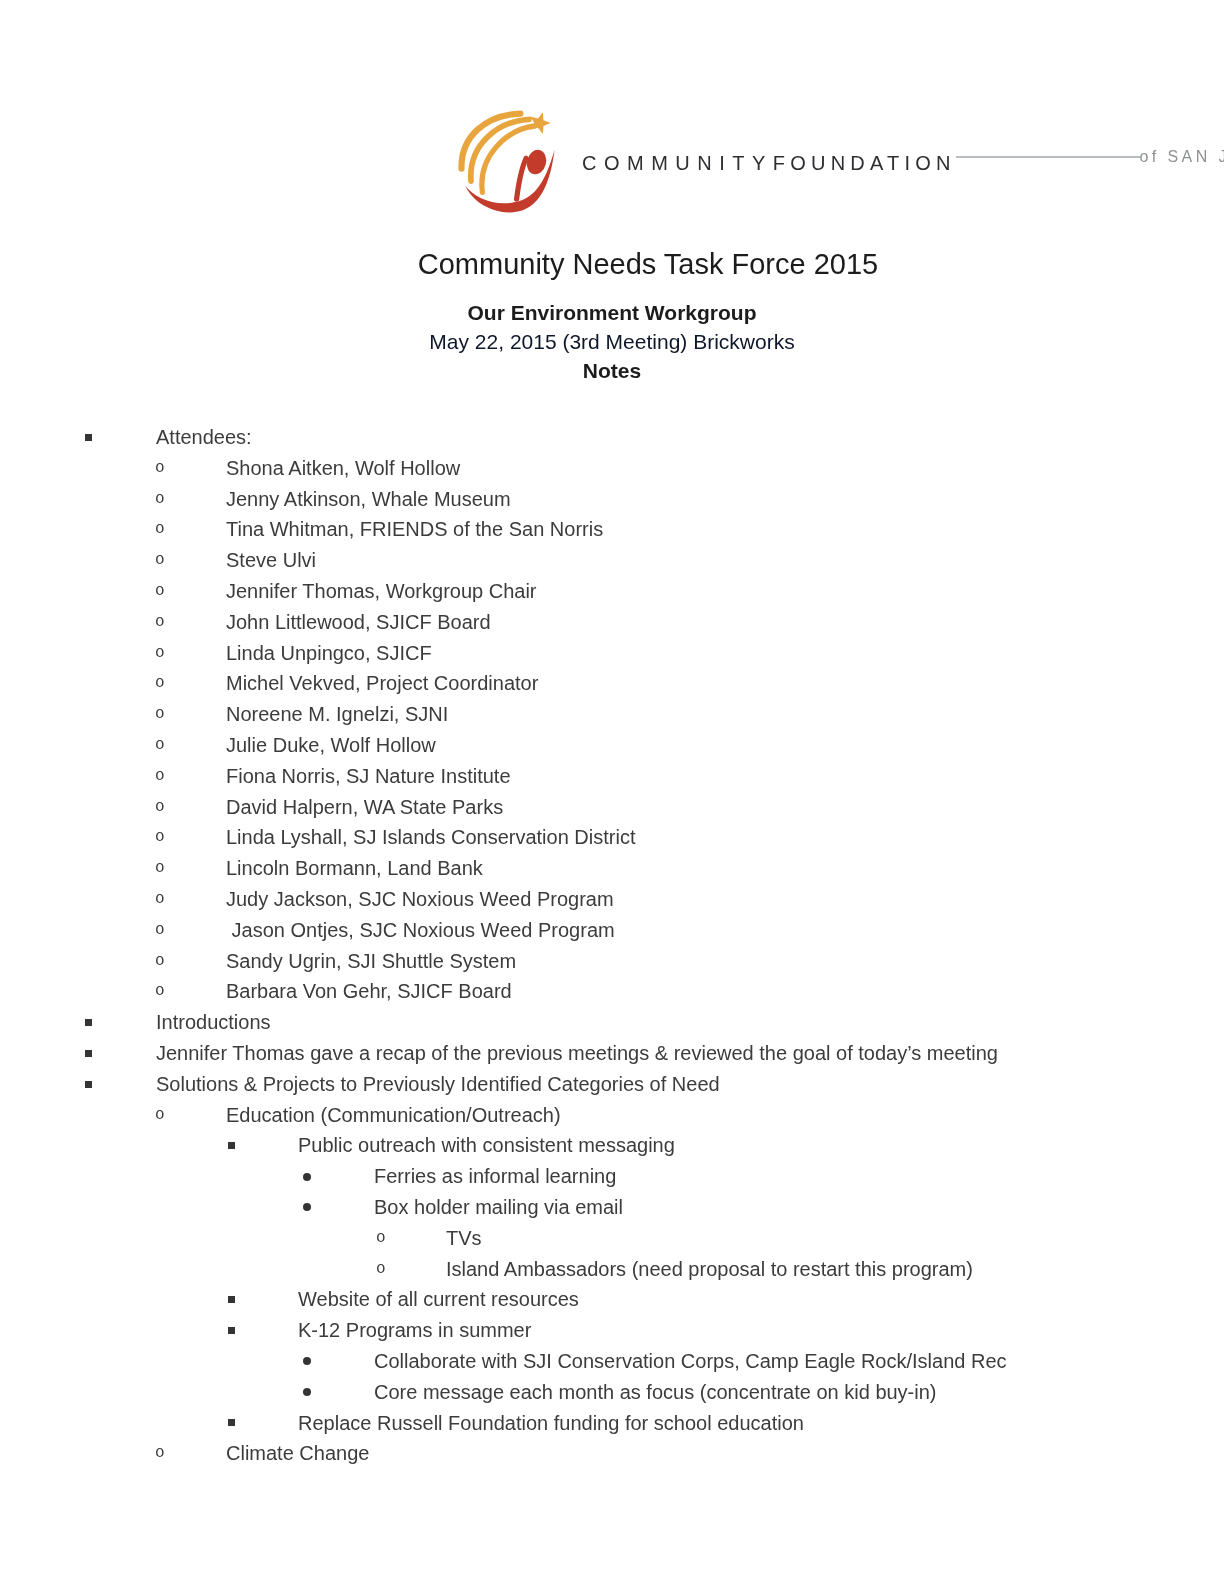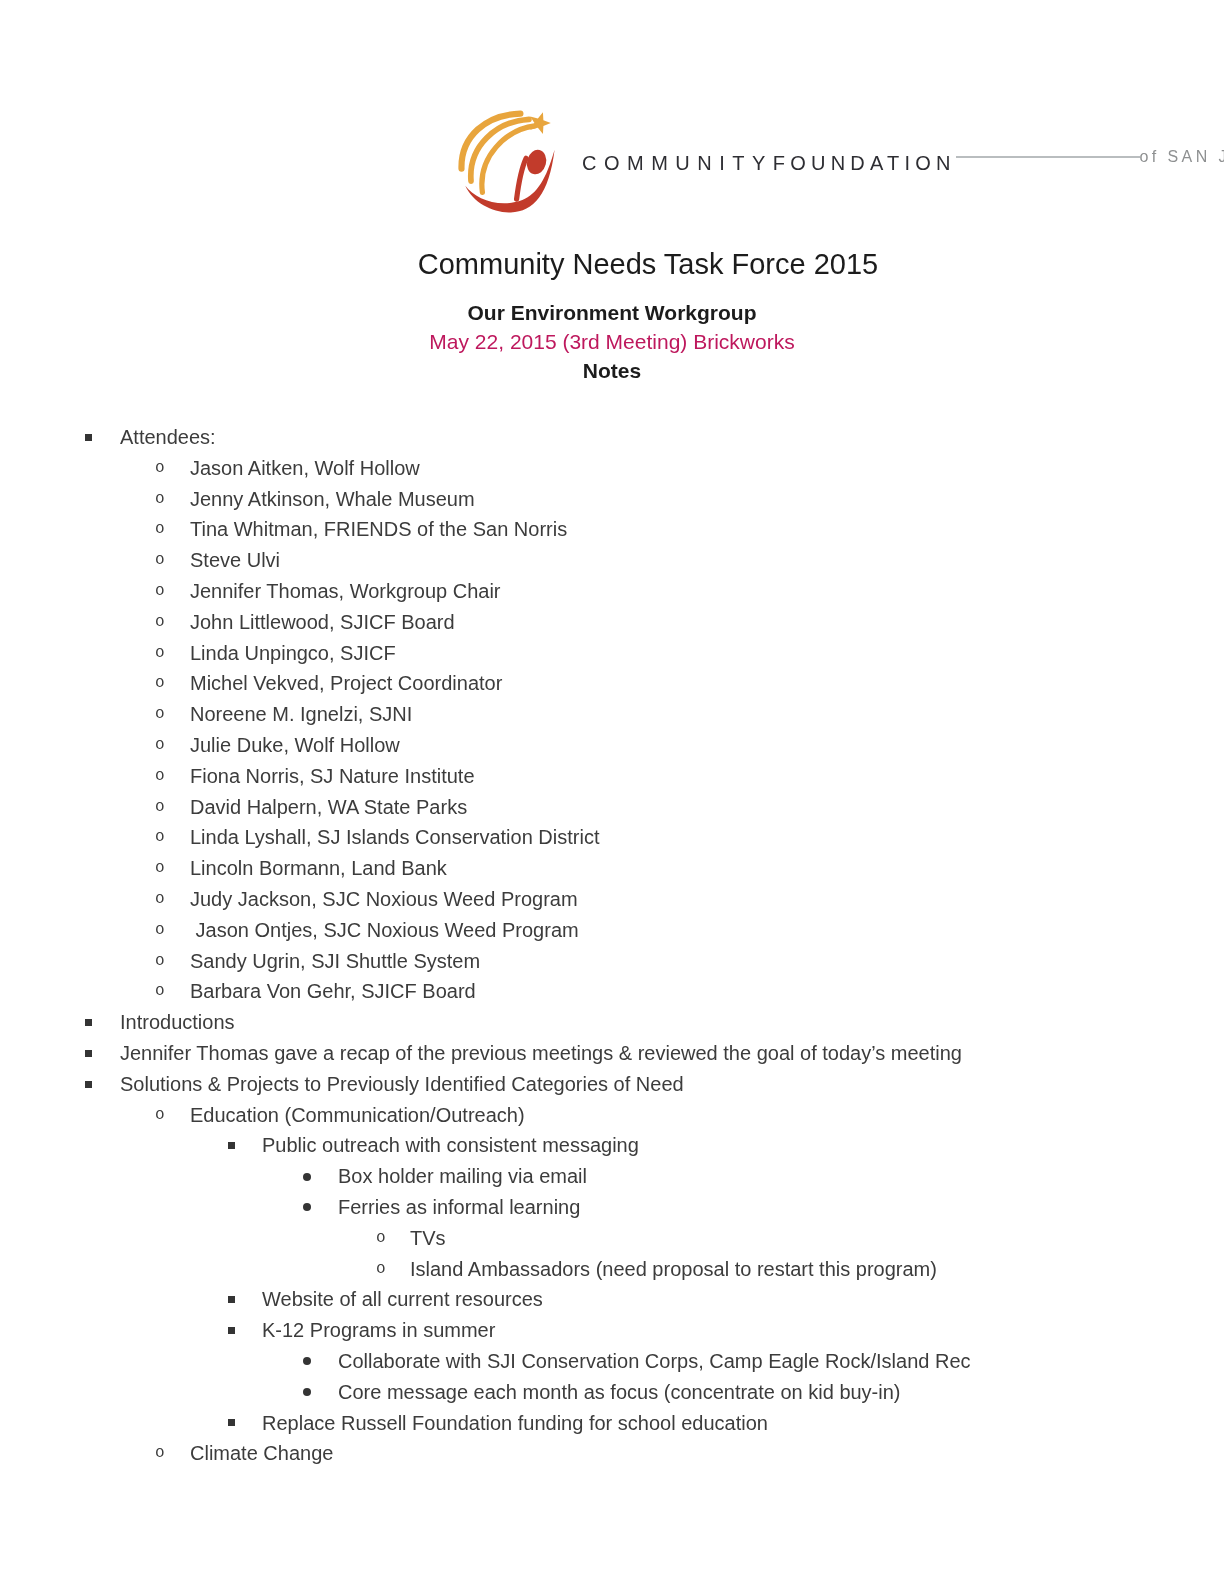--- a/index.html
+++ b/index.html
@@ -33,27 +33,27 @@
   .lt1{font-size:20px;line-height:26px;color:var(--logo-text-dark);white-space:nowrap;}
   .lt-community{letter-spacing:7.5px;}
   .lt-foundation{letter-spacing:5.2px;}
   .lt-rule{height:2px;width:184px;background:#b9bdbf;margin:6px 0 8px;}
   .lt2{font-size:16px;line-height:14px;letter-spacing:3.4px;color:var(--logo-text-gray);white-space:nowrap;}
 
   
   .h-center{position:absolute;left:0;width:100%;text-align:center;margin:0;color:var(--heading-text);}
   .title{top:246px;font-size:29px;font-weight:400;line-height:36px;margin-left:36px;}
   .subtitle{top:299px;font-size:21px;font-weight:bold;line-height:28px;}
-  .dateline{top:328px;font-size:21px;font-weight:400;line-height:28px;color:#be185d;}
+  .dateline{top:328px;font-size:21px;font-weight:400;line-height:28px;color:#0f172a;}
   .notes-label{top:357px;font-size:21px;font-weight:bold;line-height:28px;}
 
   
   .outline{position:absolute;top:422px;left:0;width:100%;}
   .row{position:relative;height:30.8px;line-height:30.8px;font-size:20px;color:var(--body-text);}
-  .row .txt{white-space:pre-wrap;}
+  .row .txt{white-space:pre-wrap;margin-left:36px;}
   .lvl1{padding-left:120px;}
   .lvl2{padding-left:190px;}
   .lvl3{padding-left:262px;}
   .lvl4{padding-left:338px;}
   .lvl5{padding-left:410px;}
   .bullet{position:absolute;top:0;height:100%;display:flex;align-items:center;color:var(--body-text);}
   .lvl1 .bullet{left:85px;}
   .lvl2 .bullet{left:155px;}
   .lvl3 .bullet{left:228px;}
   .lvl4 .bullet{left:303px;}
@@ -92,21 +92,21 @@
     </div>
   </header>
 
   <h1 class="h-center title">Community Needs Task Force 2015</h1>
   <h2 class="h-center subtitle">Our Environment Workgroup</h2>
   <div class="h-center dateline">May 22, 2015 (3rd Meeting) Brickworks</div>
   <h3 class="h-center notes-label">Notes</h3>
 
   <div class="outline" id="outline">
       <div class="row lvl1"><span class="bullet b-square"></span><span class="txt">Attendees:</span></div>
-      <div class="row lvl2"><span class="bullet b-o">o</span><span class="txt">Jason Aitken, Wolf Hollow</span></div>
+      <div class="row lvl2"><span class="bullet b-o">o</span><span class="txt">Shona Aitken, Wolf Hollow</span></div>
       <div class="row lvl2"><span class="bullet b-o">o</span><span class="txt">Jenny Atkinson, Whale Museum</span></div>
       <div class="row lvl2"><span class="bullet b-o">o</span><span class="txt">Tina Whitman, FRIENDS of the San Norris</span></div>
       <div class="row lvl2"><span class="bullet b-o">o</span><span class="txt">Steve Ulvi</span></div>
       <div class="row lvl2"><span class="bullet b-o">o</span><span class="txt">Jennifer Thomas, Workgroup Chair</span></div>
       <div class="row lvl2"><span class="bullet b-o">o</span><span class="txt">John Littlewood, SJICF Board</span></div>
       <div class="row lvl2"><span class="bullet b-o">o</span><span class="txt">Linda Unpingco, SJICF</span></div>
       <div class="row lvl2"><span class="bullet b-o">o</span><span class="txt">Michel Vekved, Project Coordinator</span></div>
       <div class="row lvl2"><span class="bullet b-o">o</span><span class="txt">Noreene M. Ignelzi, SJNI</span></div>
       <div class="row lvl2"><span class="bullet b-o">o</span><span class="txt">Julie Duke, Wolf Hollow</span></div>
       <div class="row lvl2"><span class="bullet b-o">o</span><span class="txt">Fiona Norris, SJ Nature Institute</span></div>
@@ -115,22 +115,22 @@
       <div class="row lvl2"><span class="bullet b-o">o</span><span class="txt">Lincoln Bormann, Land Bank</span></div>
       <div class="row lvl2"><span class="bullet b-o">o</span><span class="txt">Judy Jackson, SJC Noxious Weed Program</span></div>
       <div class="row lvl2"><span class="bullet b-o">o</span><span class="txt"> Jason Ontjes, SJC Noxious Weed Program</span></div>
       <div class="row lvl2"><span class="bullet b-o">o</span><span class="txt">Sandy Ugrin, SJI Shuttle System</span></div>
       <div class="row lvl2"><span class="bullet b-o">o</span><span class="txt">Barbara Von Gehr, SJICF Board</span></div>
       <div class="row lvl1"><span class="bullet b-square"></span><span class="txt">Introductions</span></div>
       <div class="row lvl1"><span class="bullet b-square"></span><span class="txt">Jennifer Thomas gave a recap of the previous meetings &amp; reviewed the goal of today’s meeting</span></div>
       <div class="row lvl1"><span class="bullet b-square"></span><span class="txt">Solutions &amp; Projects to Previously Identified Categories of Need</span></div>
       <div class="row lvl2"><span class="bullet b-o">o</span><span class="txt">Education (Communication/Outreach)</span></div>
       <div class="row lvl3"><span class="bullet b-square"></span><span class="txt">Public outreach with consistent messaging</span></div>
+      <div class="row lvl4"><span class="bullet b-dot"></span><span class="txt">Ferries as informal learning</span></div>
       <div class="row lvl4"><span class="bullet b-dot"></span><span class="txt">Box holder mailing via email</span></div>
-      <div class="row lvl4"><span class="bullet b-dot"></span><span class="txt">Ferries as informal learning</span></div>
       <div class="row lvl5"><span class="bullet b-o">o</span><span class="txt">TVs</span></div>
       <div class="row lvl5"><span class="bullet b-o">o</span><span class="txt">Island Ambassadors (need proposal to restart this program)</span></div>
       <div class="row lvl3"><span class="bullet b-square"></span><span class="txt">Website of all current resources</span></div>
       <div class="row lvl3"><span class="bullet b-square"></span><span class="txt">K-12 Programs in summer</span></div>
       <div class="row lvl4"><span class="bullet b-dot"></span><span class="txt">Collaborate with SJI Conservation Corps, Camp Eagle Rock/Island Rec</span></div>
       <div class="row lvl4"><span class="bullet b-dot"></span><span class="txt">Core message each month as focus (concentrate on kid buy-in)</span></div>
       <div class="row lvl3"><span class="bullet b-square"></span><span class="txt">Replace Russell Foundation funding for school education</span></div>
       <div class="row lvl2"><span class="bullet b-o">o</span><span class="txt">Climate Change</span></div>
     </div>
 </div>

